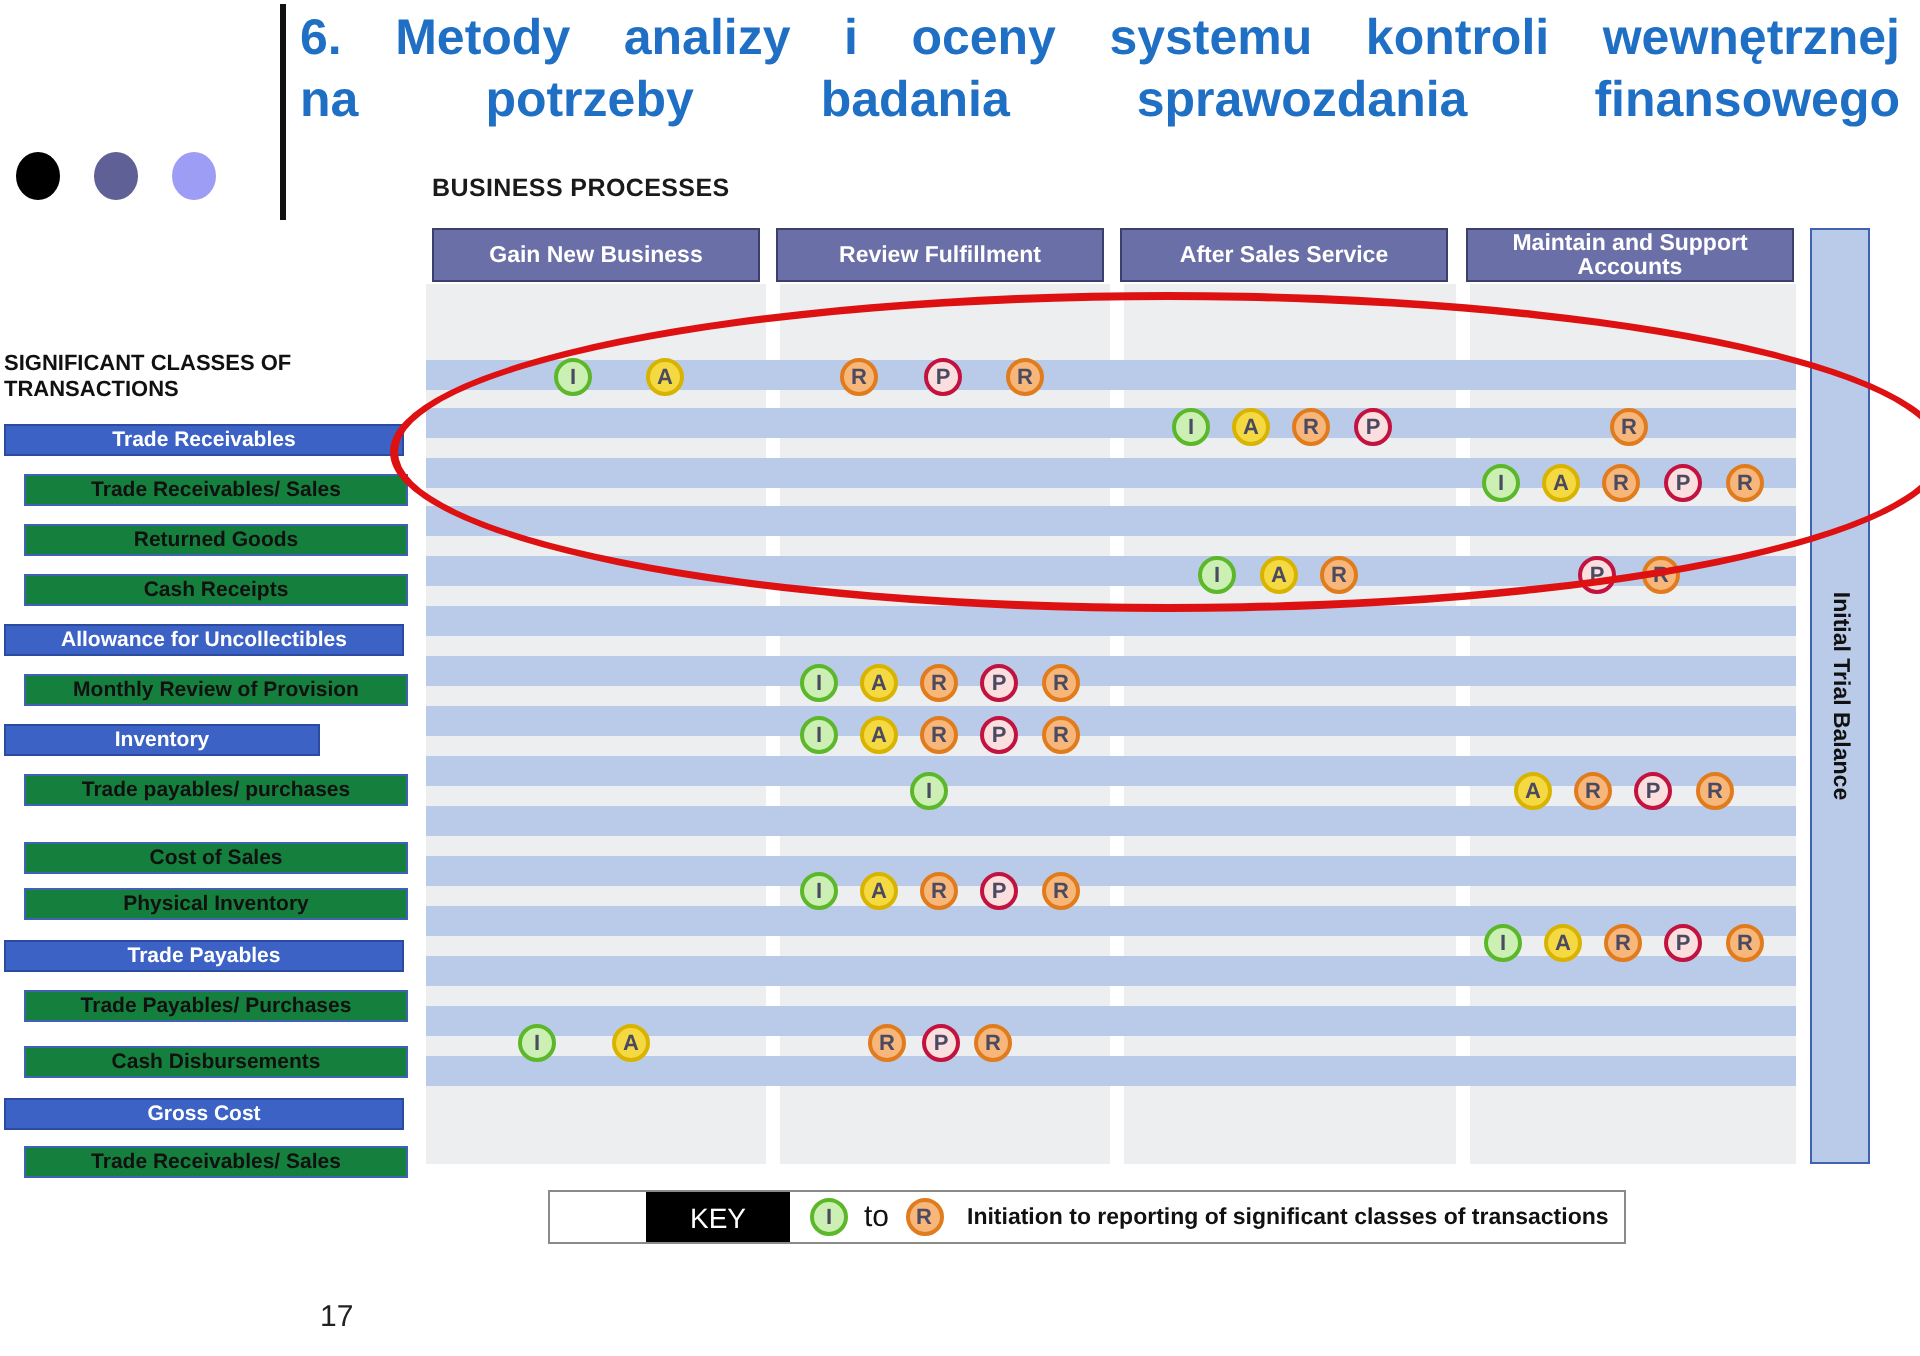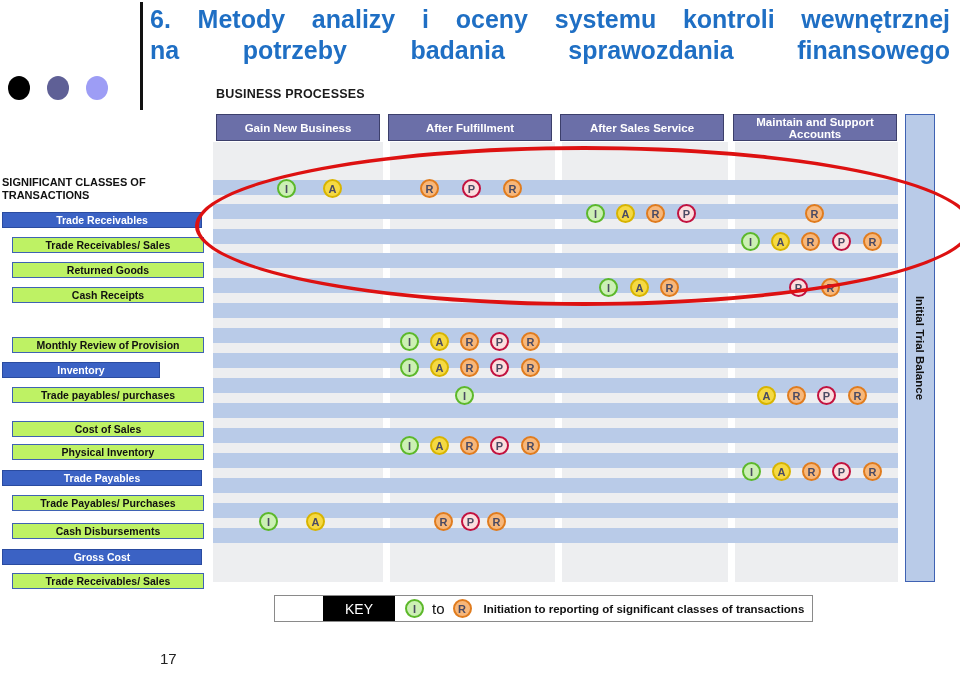--- a/index.html
+++ b/index.html
@@ -85,21 +85,21 @@
     color: #111;
     white-space: nowrap;
     overflow: hidden;
   }
   .side-row.major {
     background: #3b62c4;
     color: #ffffff;
     border-color: #2a4ba0;
   }
   .side-row.minor {
-    background: #bef264;
+    background: #15803d;
     color: #111;
   }
 
   
   #grid-panel {
     position: absolute;
     left: 213px; top: 142px;
     width: 685px; height: 440px;
     background: #edeef0;
   }
@@ -264,30 +264,31 @@
     <div class="band" style="top: 261px;"></div>
     <div class="band" style="top: 286px;"></div>
     <div class="band" style="top: 311px;"></div>
     <div class="band" style="top: 336px;"></div>
     <div class="band" style="top: 361px;"></div>
     <div class="band" style="top: 386px;"></div>
   </div>
 
 <div id="process-headers">
     <div class="proc-head" style="left: 216px; width: 164px;">Gain New Business</div>
-    <div class="proc-head" style="left: 388px; width: 164px;">After Fulfillment</div>
+    <div class="proc-head" style="left: 388px; width: 164px;">Review Fulfillment</div>
     <div class="proc-head" style="left: 560px; width: 164px;">After Sales Service</div>
     <div class="proc-head" style="left: 733px; width: 164px;">Maintain and Support Accounts</div>
   </div>
 
 <div id="sidebar">
     <div class="side-row major" style="left: 2px; width: 200px; top: 212px;">Trade Receivables</div>
     <div class="side-row minor" style="left: 12px; width: 192px; top: 237px;">Trade Receivables/ Sales</div>
     <div class="side-row minor" style="left: 12px; width: 192px; top: 262px;">Returned Goods</div>
     <div class="side-row minor" style="left: 12px; width: 192px; top: 287px;">Cash Receipts</div>
+    <div class="side-row major" style="left: 2px; width: 200px; top: 312px;">Allowance for Uncollectibles</div>
     <div class="side-row minor" style="left: 12px; width: 192px; top: 337px;">Monthly Review of Provision</div>
     <div class="side-row major" style="left: 2px; width: 158px; top: 362px;">Inventory</div>
     <div class="side-row minor" style="left: 12px; width: 192px; top: 387px;">Trade payables/ purchases</div>
     <div class="side-row minor" style="left: 12px; width: 192px; top: 421px;">Cost of Sales</div>
     <div class="side-row minor" style="left: 12px; width: 192px; top: 444px;">Physical Inventory</div>
     <div class="side-row major" style="left: 2px; width: 200px; top: 470px;">Trade Payables</div>
     <div class="side-row minor" style="left: 12px; width: 192px; top: 495px;">Trade Payables/ Purchases</div>
     <div class="side-row minor" style="left: 12px; width: 192px; top: 523px;">Cash Disbursements</div>
     <div class="side-row major" style="left: 2px; width: 200px; top: 549px;">Gross Cost</div>
     <div class="side-row minor" style="left: 12px; width: 192px; top: 573px;">Trade Receivables/ Sales</div>

